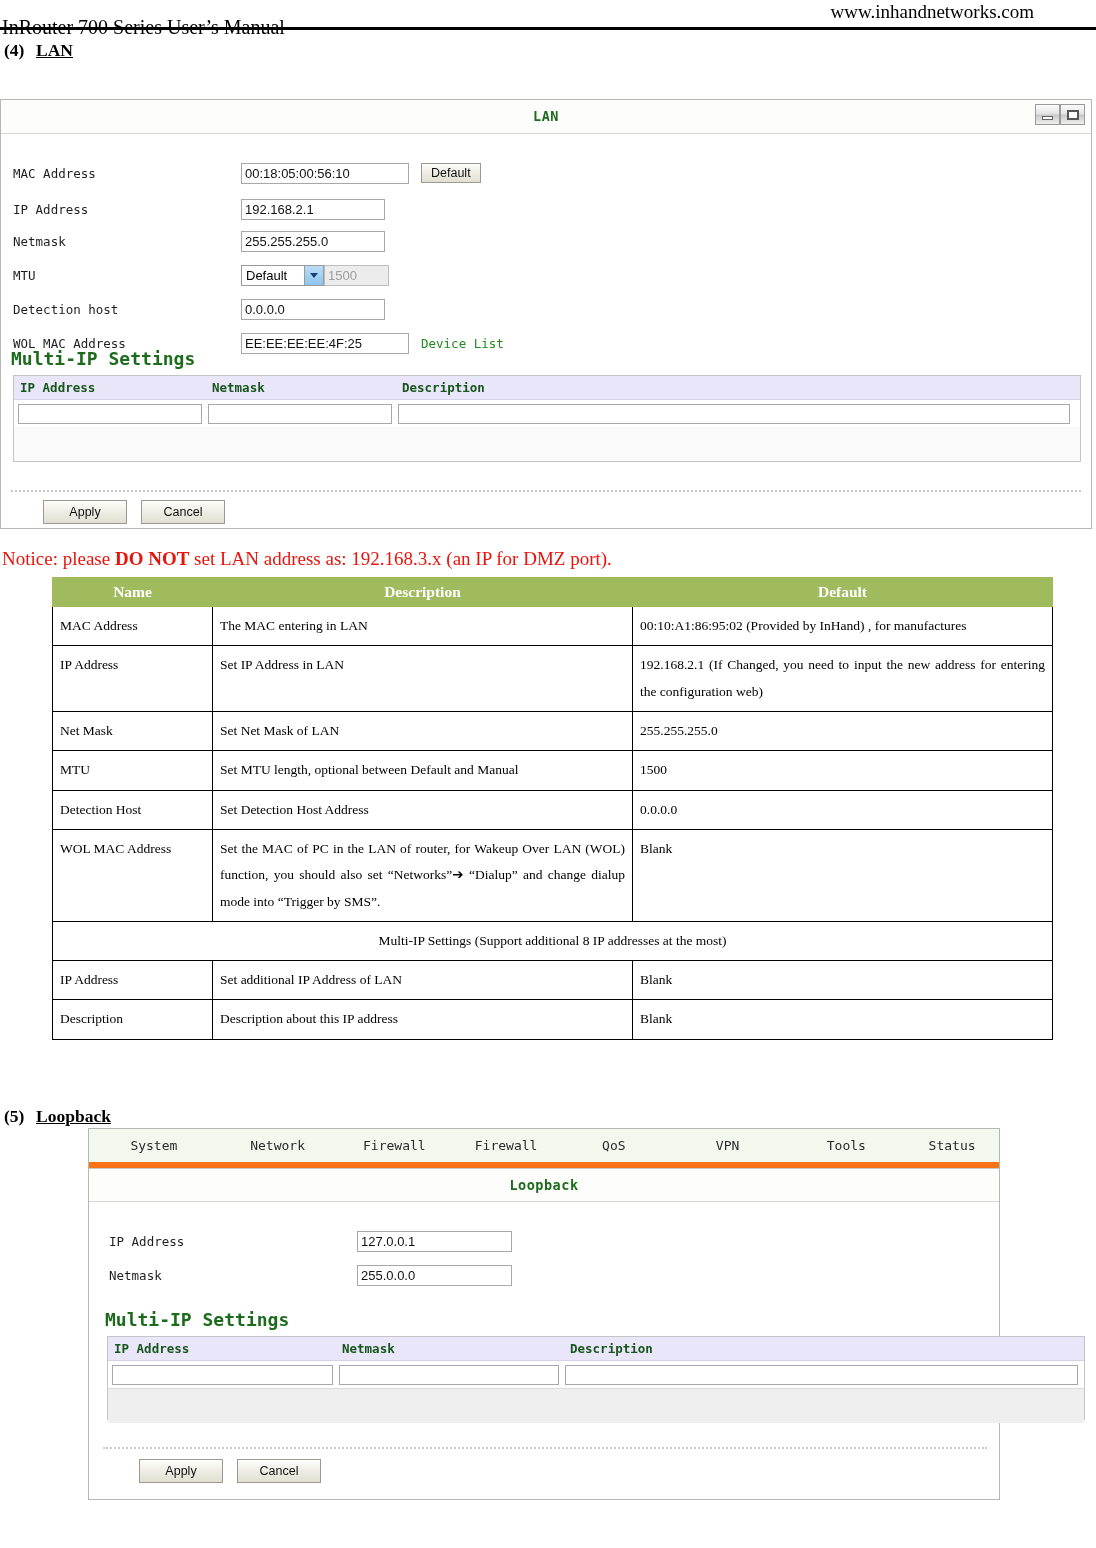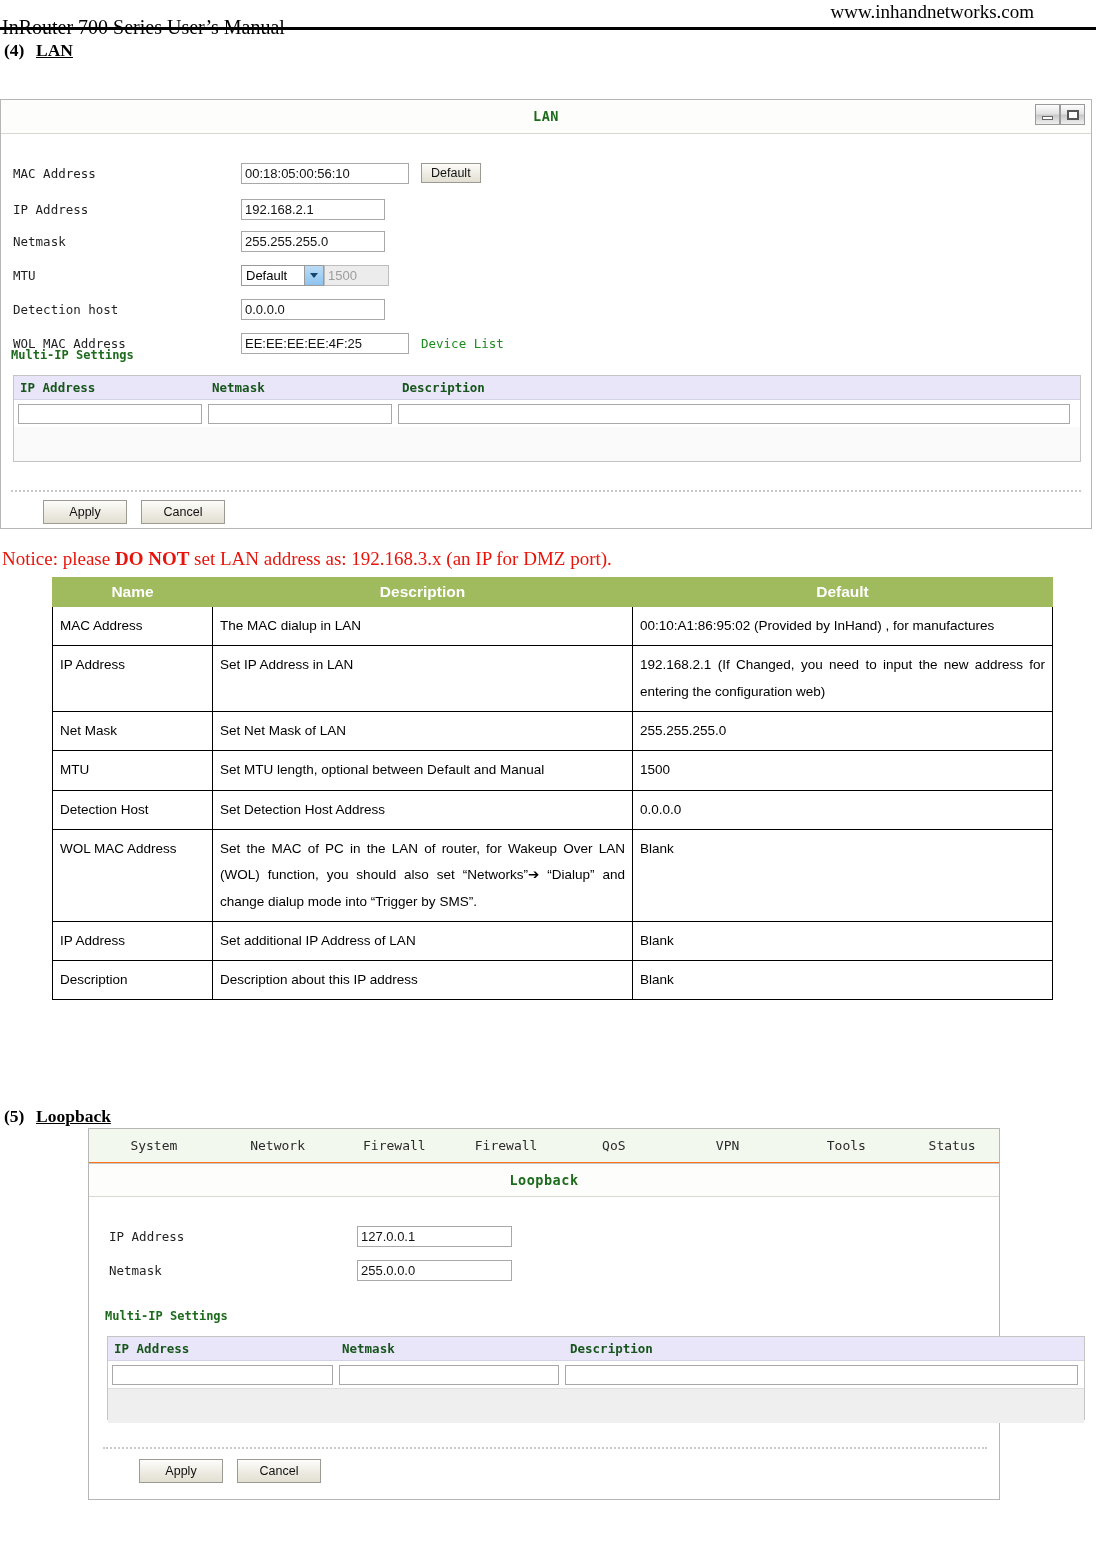--- a/index.html
+++ b/index.html
@@ -187,21 +187,21 @@
   .greenlink {
     font-family: "DejaVu Sans Mono", monospace;
     font-size: 12.5px;
     color: #1f8a1f;
     white-space: nowrap;
   }
 
   .sect-title {
     font-family: "DejaVu Sans Mono", monospace;
     font-weight: bold;
-    font-size: 12px;
+    font-size: 18px;
     color: #1d6b1d;
     white-space: nowrap;
   }
 
   
   .mgrid {
     border: 1px solid #c4c4c4;
     background: #fafafa;
     box-sizing: border-box;
   }
@@ -244,21 +244,21 @@
   .dotted-sep {
     border-top: 2px dotted #c9c9c9;
     height: 0;
   }
 
   
   .navtabs {
     display: flex;
     height: 33px;
     background: #f3f8ef;
-    border-bottom: 1px solid #f97316;
+    border-bottom: 6px solid #f97316;
     align-items: center;
   }
   .navtab {
     font-family: "DejaVu Sans Mono", monospace;
     font-size: 13px;
     color: #2a2a2a;
     text-align: center;
   }
 
   
@@ -270,21 +270,21 @@
     color: #e8140c;
     white-space: nowrap;
   }
   .notice b { font-weight: bold; }
 
   
   table.doc {
     position: absolute;
     border-collapse: collapse;
     table-layout: fixed;
-    font-family: Liberation Sans, sans-serif;
+    font-family: Liberation Serif, serif;
     padding-left: 48px;
   }
   table.doc th {
     background: #9fbb5e;
     color: #ffffff;
     font-weight: bold;
     font-size: 15.5px;
     text-align: center;
     border: 1px solid #9fbb5e;
     padding: 5px 4px;
@@ -413,21 +413,21 @@
   <thead>
     <tr>
       <th>Name</th>
       <th>Description</th>
       <th>Default</th>
     </tr>
   </thead>
   <tbody>
     <tr>
       <td>MAC Address</td>
-      <td>The MAC dialup in LAN</td>
+      <td>The MAC entering in LAN</td>
       <td>00:10:A1:86:95:02 (Provided by InHand) , for manufactures</td>
     </tr>
     <tr>
       <td>IP Address</td>
       <td>Set IP Address in LAN</td>
       <td class="just">192.168.2.1 (If Changed, you need to input the new address for entering the configuration web)</td>
     </tr>
     <tr>
       <td>Net Mask</td>
       <td>Set Net Mask of LAN</td>
@@ -440,20 +440,23 @@
     </tr>
     <tr>
       <td>Detection Host</td>
       <td>Set Detection Host Address</td>
       <td>0.0.0.0</td>
     </tr>
     <tr>
       <td>WOL MAC Address</td>
       <td class="just">Set the MAC of PC in the LAN of router, for Wakeup Over LAN (WOL) function, you should also set “Networks”➔ “Dialup” and change dialup mode into “Trigger by SMS”.</td>
       <td>Blank</td>
+    </tr>
+    <tr>
+      <td class="ctr" colspan="3">Multi-IP Settings (Support additional 8 IP addresses at the most)</td>
     </tr>
     <tr>
       <td>IP Address</td>
       <td>Set additional IP Address of LAN</td>
       <td>Blank</td>
     </tr>
     <tr>
       <td>Description</td>
       <td>Description about this IP address</td>
       <td>Blank</td>

